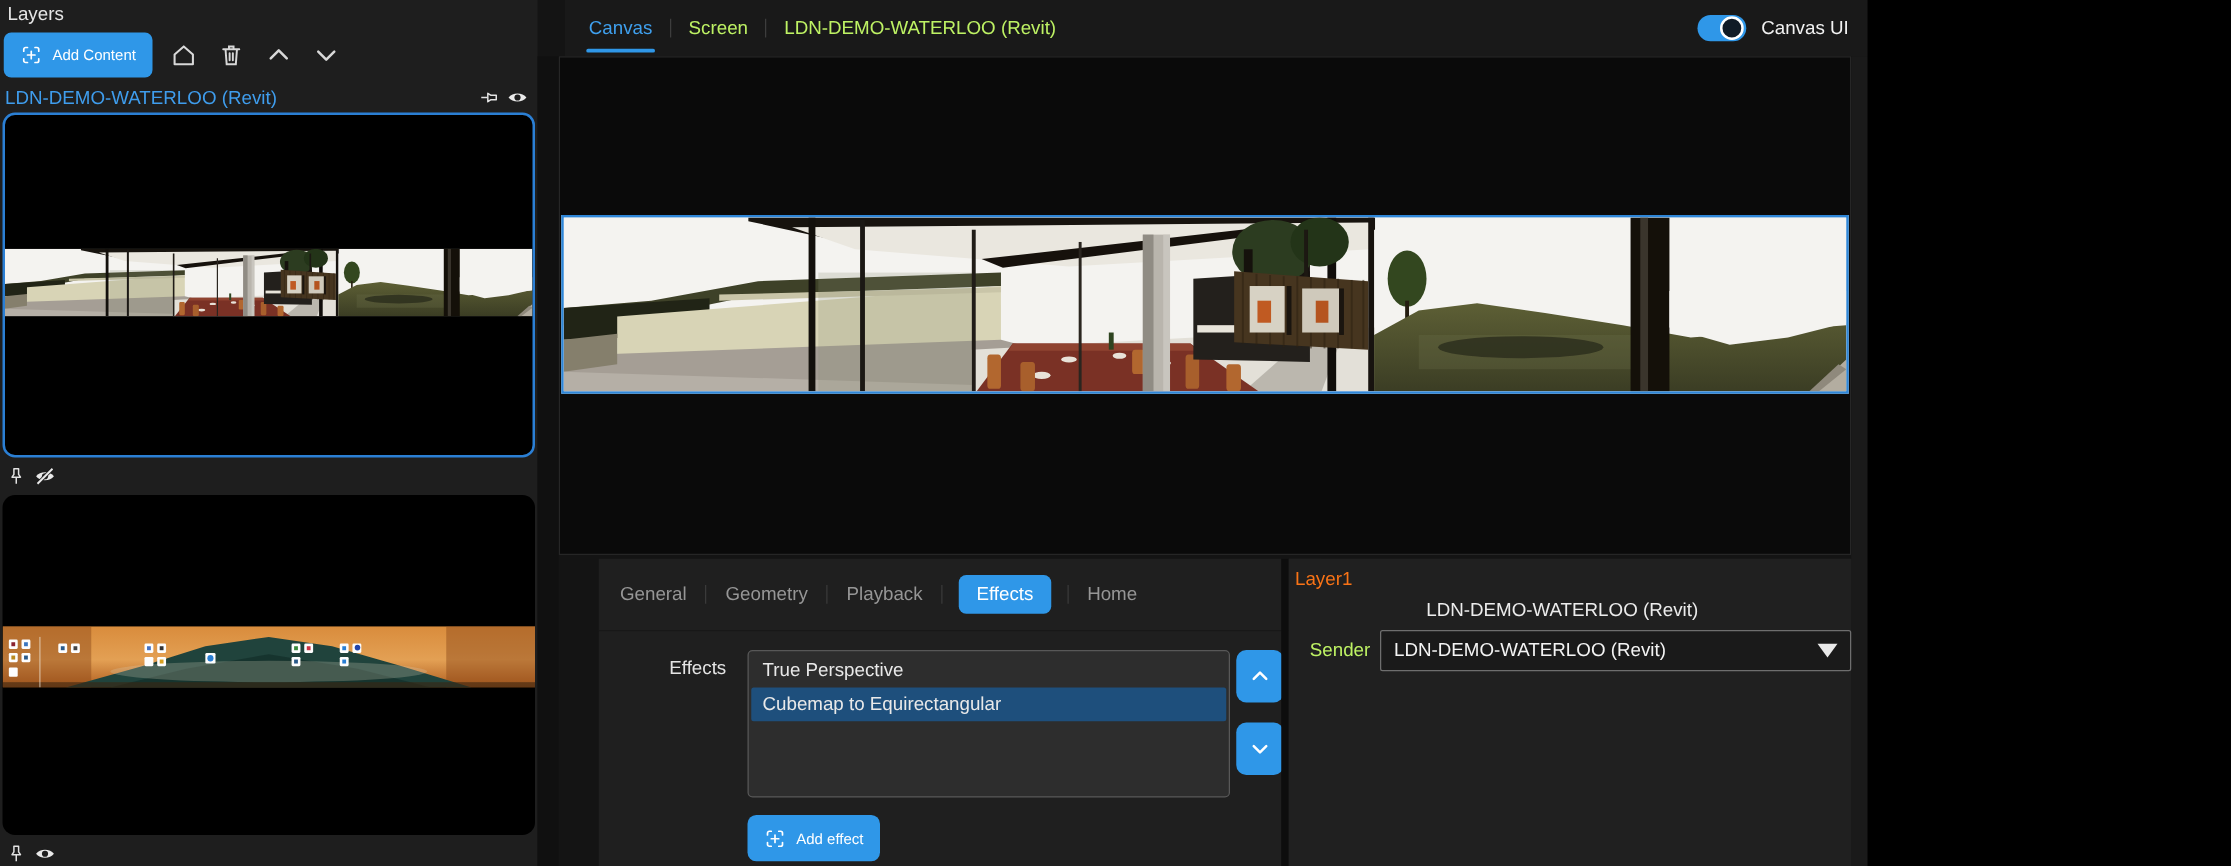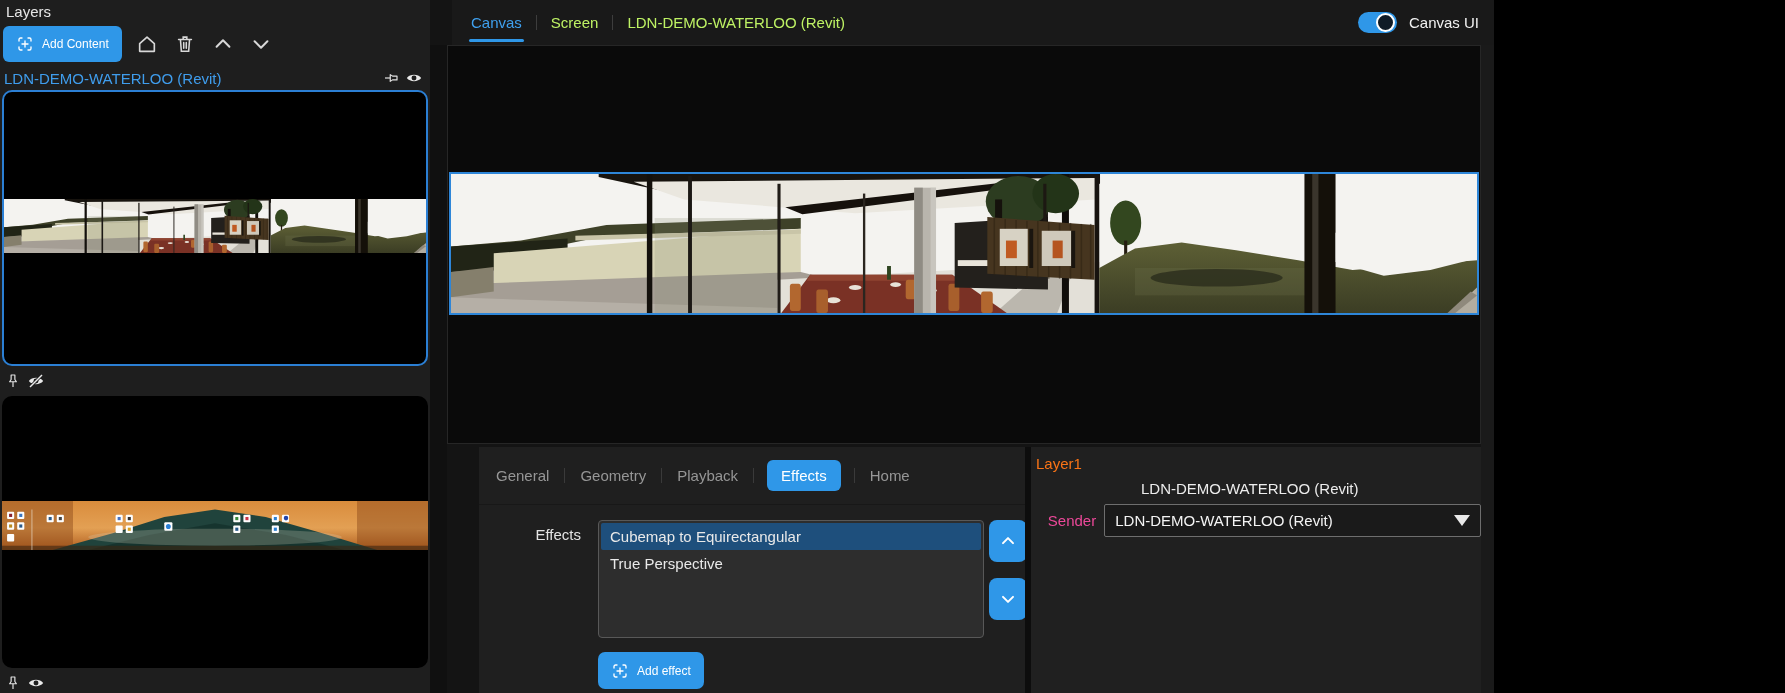--- a/index.html
+++ b/index.html
@@ -75,21 +75,21 @@
           display:flex;align-items:center;justify-content:center;padding:0;}
   .sq-btn svg{width:20px;height:20px;}
   .add-effect{margin:14px 0 0 119px;height:37px;border-radius:7px;}
 
   
   #props-div{position:absolute;left:1025px;width:6px;top:447px;bottom:0;background:#0d0d0d;}
   #layer-panel{position:absolute;left:1031px;right:13px;top:447px;bottom:0;background:#202020;}
   .lp-title{margin:8px 0 0 5px;color:#f97316;}
   .lp-source{margin:8px 0 0 110px;color:#ececec;}
   .lp-row{display:flex;align-items:center;margin-top:7px;}
-  .lp-label{width:102px;text-align:right;padding-right:8px;color:#ec4899;}
+  .lp-label{width:102px;text-align:right;padding-right:8px;color:#bef264;}
   .dropdown{width:577px;height:33px;background:#1a1a1a;border:1px solid #6e6e6e;border-radius:2px;
             box-sizing:border-box;display:flex;align-items:center;padding:0 10px;color:#f4f4f4;
             cursor:pointer;}
   .caret{margin-left:auto;width:0;height:0;border-left:8px solid transparent;
          border-right:8px solid transparent;border-top:11px solid #e9e9e9;}
 </style>
 </head>
 <body>
 
 <svg width="0" height="0" style="position:absolute" aria-hidden="true">
@@ -401,22 +401,22 @@
       <div class="ptab">Playback</div>
       <div class="ptab-div"></div>
       <div class="ptab active">Effects</div>
       <div class="ptab-div"></div>
       <div class="ptab">Home</div>
     </div>
 
     <div class="fx-row">
       <div class="fx-label">Effects</div>
       <div class="fx-list">
+        <div class="fx-item">True Perspective</div>
         <div class="fx-item sel">Cubemap to Equirectangular</div>
-        <div class="fx-item">True Perspective</div>
       </div>
       <div class="fx-updown">
         <button class="sq-btn">
           <svg viewBox="0 0 24 24">
               <use href="#ic-chev-up-w"></use>
             </svg>
         </button>
         <button class="sq-btn">
           <svg viewBox="0 0 24 24">
               <use href="#ic-chev-down-w"></use>

